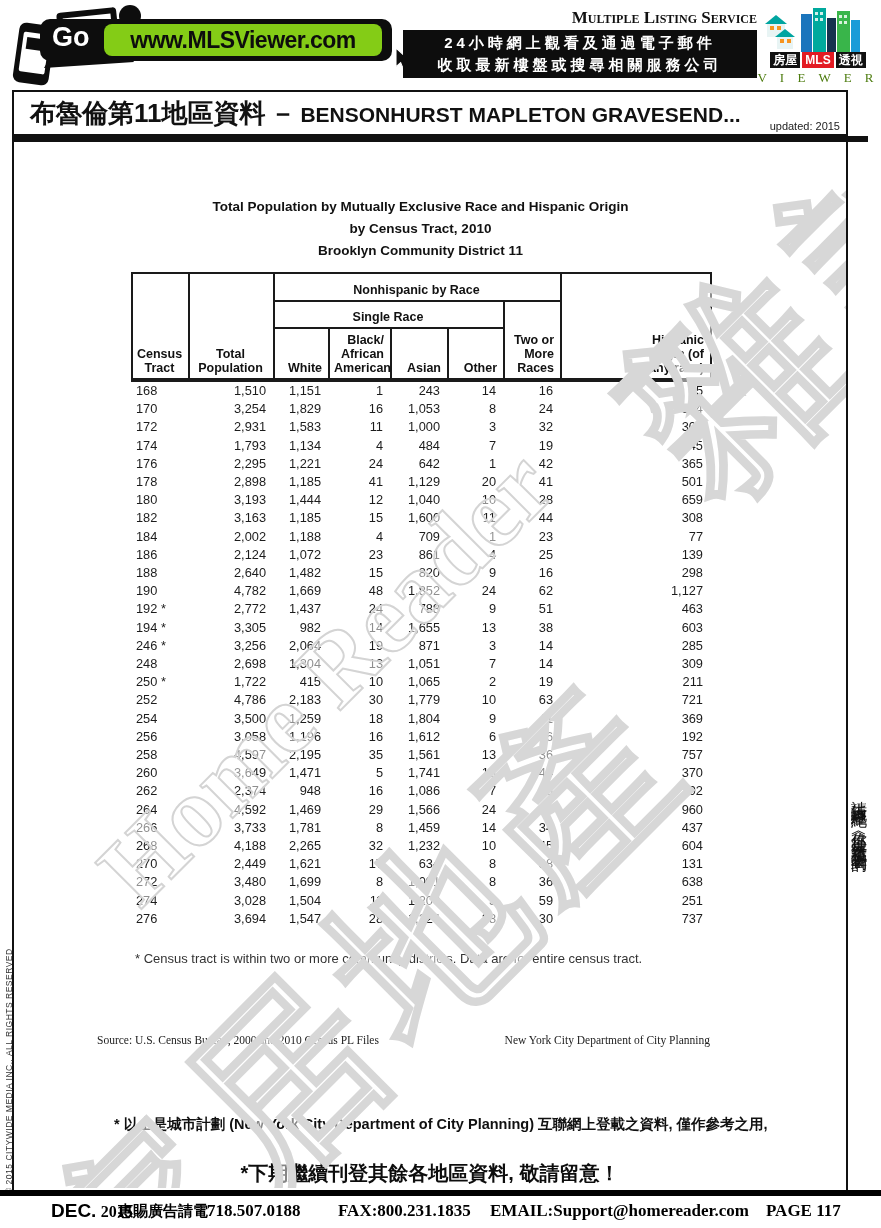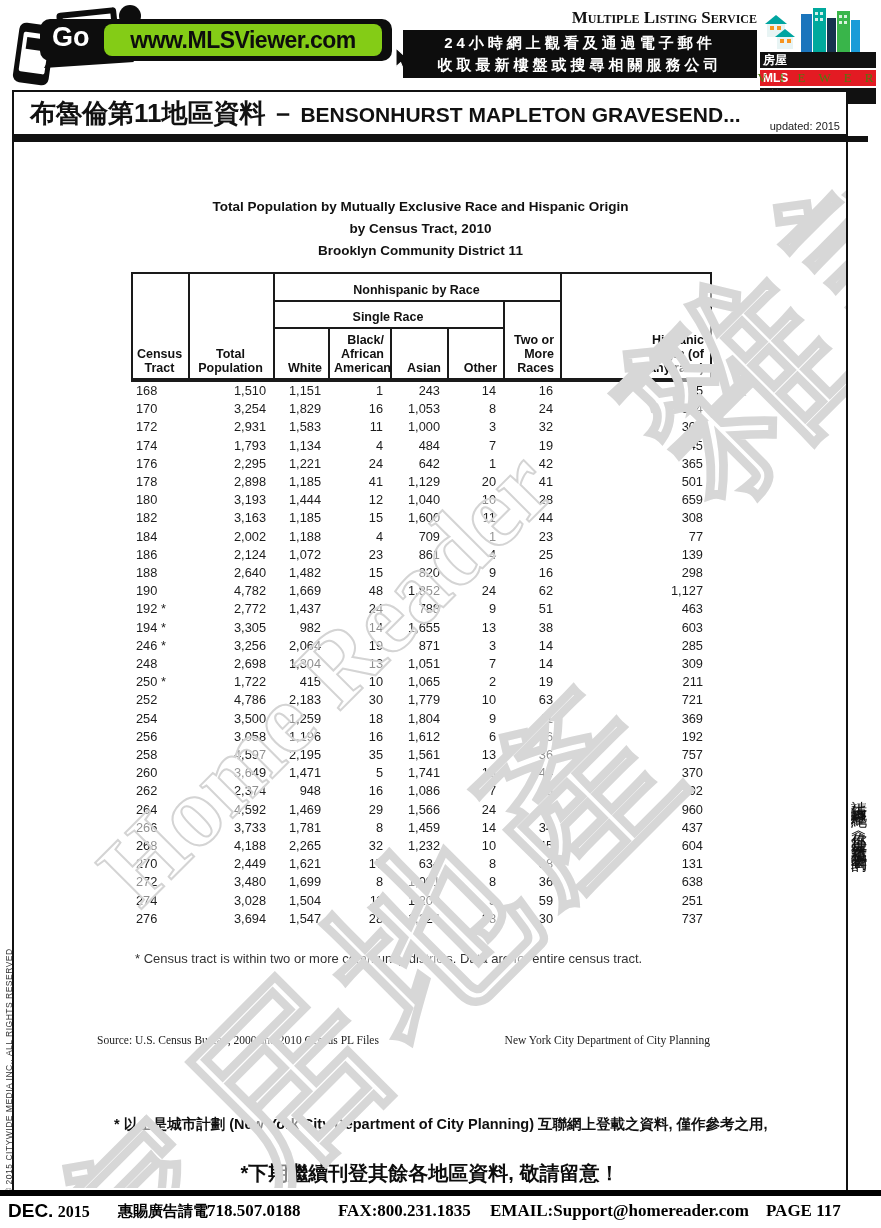--- a/index.html
+++ b/index.html
@@ -13,21 +13,21 @@
   .go-label{position:absolute;left:12px;top:3px;color:#fff;font-weight:bold;font-size:27px;font-family:"Liberation Sans",sans-serif;}
   .url-pill{position:absolute;left:64px;top:5px;width:278px;height:32px;background:#84cc16;border-radius:8px;
             display:flex;align-items:center;justify-content:center;font-weight:bold;font-size:23px;letter-spacing:-0.5px;color:#0d0d0d;}
   .cursor{position:absolute;left:394px;top:48px;}
   .tagline{position:absolute;left:403px;top:30px;width:354px;height:48px;background:#0d0d0d;color:#fff;
            display:flex;flex-direction:column;justify-content:center;align-items:center;}
   .tagline div{font-size:15px;font-weight:bold;letter-spacing:4px;line-height:22px;white-space:nowrap;}
   .mls-service{position:absolute;left:440px;top:8px;width:317px;text-align:right;
                font-family:"Liberation Serif",serif;font-weight:bold;font-size:17px;font-variant:small-caps;color:#111;}
   .logo{position:absolute;left:757px;top:2px;width:122px;height:84px;}
-  .logo-boxes{position:absolute;left:3px;top:50px;width:116px;display:flex;justify-content:center;gap:2px;flex-direction:column;}
+  .logo-boxes{position:absolute;left:3px;top:50px;width:116px;display:flex;justify-content:center;gap:2px;}
   .logo-boxes span{display:inline-block;color:#fff;font-weight:bold;font-size:12px;padding:1px 3px;line-height:14px;}
   .lb-dark{background:#111;}
   .lb-red{background:#e31b23;}
   .logo-viewer{position:absolute;left:0px;top:68px;width:122px;text-align:center;
                font-family:"Liberation Serif",serif;font-size:13px;letter-spacing:5px;color:#4d7c0f;}
 
   
   .title-box{left:12px;top:90px;width:836px;height:46px;border:2px solid #111;box-sizing:border-box;background:#fff;}
   .title-text{left:30px;top:96px;width:700px;white-space:nowrap;}
   .title-zh{font-size:26px;font-weight:bold;color:#111;}
@@ -60,21 +60,21 @@
   .notice{left:12px;top:1160px;width:836px;text-align:center;font-weight:bold;font-size:20px;color:#0d0d0d;}
 
   
   .copyright-vert{left:-150px;top:1030px;width:318px;transform:rotate(-90deg);transform-origin:center;
                   font-size:8.5px;letter-spacing:0.5px;color:#333;text-align:left;white-space:nowrap;}
   .right-vert{left:848px;top:788px;height:408px;writing-mode:vertical-rl;text-orientation:upright;
               font-family:"Liberation Serif",serif;font-size:16px;letter-spacing:2px;color:#111;}
   .footer-line{left:0;top:1190px;width:881px;height:6px;background:#000;}
   .footer{left:0;top:1196px;width:881px;height:32px;font-family:"Liberation Serif",serif;font-weight:bold;font-size:17px;color:#000;}
   .footer .abs{top:0;height:30px;line-height:30px;white-space:nowrap;}
-  .f-month{font-family:"Liberation Sans",sans-serif;font-weight:900;font-size:19px;}
+  .f-month{font-family:"Liberation Sans",sans-serif;font-weight:900;font-size:19px;margin-left:43px;}
   .f-year{font-family:"Liberation Serif",serif;font-weight:bold;font-size:16px;}
   .f-ad{font-size:15px;font-family:"Liberation Sans",sans-serif;}
 
   
   .wm-layer{left:14px;top:142px;width:832px;height:1046px;overflow:hidden;pointer-events:none;z-index:6;}
   .wm{position:absolute;white-space:nowrap;color:rgba(255,255,255,0.5);-webkit-text-stroke:2.5px #d7d7d7;
       font-weight:bold;}
   .wm-latin{left:16px;top:478px;font-size:100px;transform:rotate(-45deg);font-family:"Liberation Serif",serif;-webkit-text-stroke:2px #d4d4d4;}
   .wm-cjk-right{left:586px;top:18px;font-size:200px;letter-spacing:30px;transform:rotate(-45deg);}
   .wm-cjk-left{left:-54px;top:738px;font-size:185px;letter-spacing:18px;transform:rotate(-45deg);}

